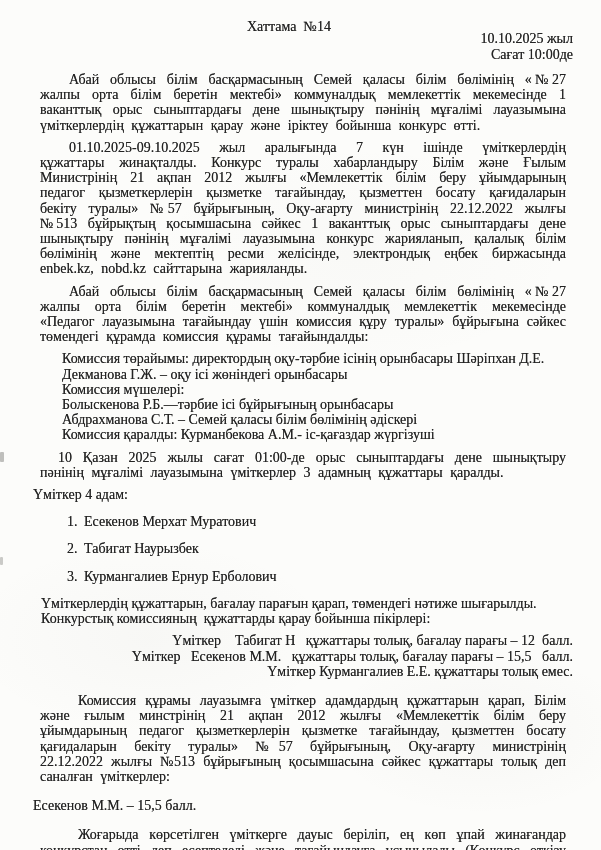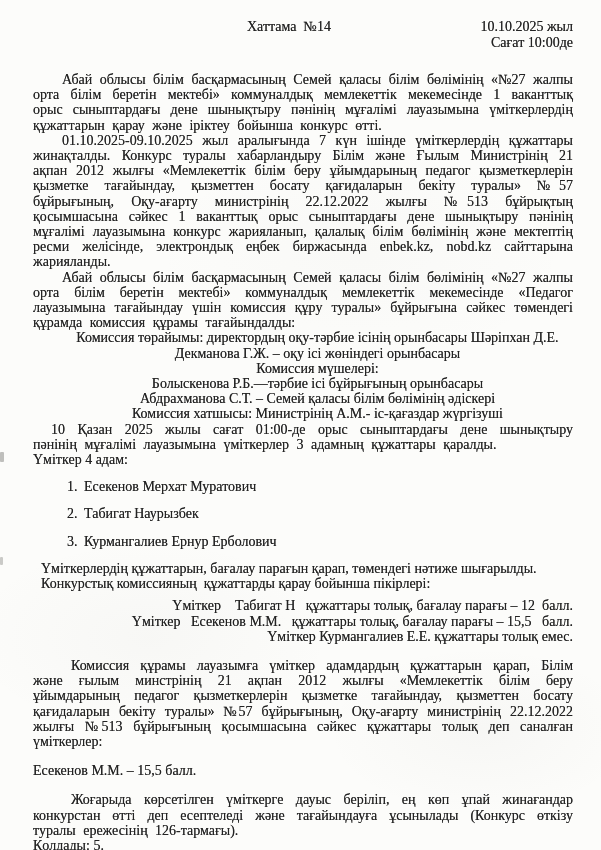--- a/index.html
+++ b/index.html
@@ -15,30 +15,30 @@
       radial-gradient(300px 160px at 60% 30%, rgba(120,120,115,0.025), rgba(0,0,0,0) 70%),
       #fcfcfa;
     color:#232323;
     font-family:"Liberation Serif","DejaVu Serif",serif;
     font-size:14px;
     line-height:15.2px;
     text-shadow:0 0 0.6px rgba(45,45,45,0.75);
   }
   .header{position:relative;height:30px;}
   .header-title{position:absolute;left:214px;top:0;white-space:pre;font-size:14px;line-height:14px;}
-  .date-block{position:absolute;right:0;top:0;text-align:right;font-size:14px;line-height:14px;}
+  .date-block{position:absolute;right:0;top:12px;text-align:right;font-size:14px;line-height:14px;}
   .date-block div{white-space:pre;}
   .date-block div + div{margin-top:2px;}
-  .para{margin:0;text-align:justify;word-spacing:4px;font-family:Liberation Serif, serif;}
+  .para{margin:7px;text-align:justify;word-spacing:4px;font-family:Liberation Serif, serif;}
   .ind{text-indent:29px;}
   .ind-sm{text-indent:18px;}
   .ind-lg{text-indent:38px;}
   .ind-xs{text-indent:8px;}
   .line{margin:0;white-space:pre;}
-  .comm-line{padding-left:29px;text-align:center;}
+  .comm-line{padding-left:29px;}
   .num-item{margin:12px;white-space:pre;padding-left:22px;}
   .num{display:inline-block;width:17px;white-space:pre;}
   .mt-p1{margin-top:22px;}
   .mt-op{margin-top:7px;text-align:right;}
   .mt-sec{margin-top:14px;}
   .artifact{position:absolute;left:0;background:#8d8d89;border-radius:1px;}
   .artifact.a1{top:452px;width:4px;height:10px;opacity:.55;}
   .artifact.a2{top:557px;width:3px;height:8px;opacity:.45;}
 </style>
 </head>
@@ -58,21 +58,21 @@
 
   <p class="para ind">01.10.2025-09.10.2025 жыл аралығында 7 күн ішінде үміткерлердің құжаттары жинақталды. Конкурс туралы хабарландыру  Білім және Ғылым Министрінің 21 ақпан 2012 жылғы «Мемлекеттік білім беру ұйымдарының педагог қызметкерлерін қызметке тағайындау, қызметтен босату қағидаларын бекіту туралы» №57 бұйрығының, Оқу-ағарту министрінің 22.12.2022 жылғы №513 бұйрықтың қосымшасына сәйкес 1 ваканттық орыс сыныптардағы дене шынықтыру пәнінің мұғалімі  лауазымына конкурс жарияланып, қалалық білім бөлімінің және мектептің ресми  желісінде, электрондық еңбек биржасында enbek.kz, nobd.kz сайттарына жарияланды.</p>
 
   <p class="para ind">Абай облысы білім басқармасының Семей қаласы білім бөлімінің «№27 жалпы орта білім беретін мектебі» коммуналдық мемлекеттік мекемесінде  «Педагог лауазымына тағайындау үшін комиссия құру туралы» бұйрығына сәйкес төмендегі құрамда комиссия құрамы тағайындалды:</p>
 
   <div class="line comm-line">Комиссия төрайымы: директордың оқу-тәрбие ісінің орынбасары Шәріпхан Д.Е.</div>
   <div class="line comm-line">Декманова Г.Ж. – оқу ісі жөніндегі орынбасары</div>
   <div class="line comm-line">Комиссия мүшелері:</div>
   <div class="line comm-line">Болыскенова Р.Б.—тәрбие ісі бұйрығының орынбасары</div>
   <div class="line comm-line">Абдрахманова С.Т. – Семей қаласы білім бөлімінің әдіскері</div>
-  <div class="line comm-line">Комиссия хатшысы: Министрінің А.М.- іс-қағаздар жүргізуші</div>
+  <div class="line comm-line">Комиссия қаралды: Курманбекова А.М.- іс-қағаздар жүргізуші</div>
 
   <p class="para ind-sm">10 Қазан  2025  жылы сағат 01:00-де орыс сыныптардағы  дене шынықтыру пәнінің  мұғалімі лауазымына  үміткерлер    3  адамның құжаттары қаралды.</p>
 
   <div class="line">Үміткер 4 адам:</div>
 
   <div class="num-item"><span class="num">1.</span><span>Есекенов Мерхат Муратович</span></div>
   <div class="num-item"><span class="num">2.</span><span>Табигат Наурызбек</span></div>
   <div class="num-item"><span class="num">3.</span><span>Курмангалиев Ернур Ерболович</span></div>
 
   <div class="line ind-xs">Үміткерлердің құжаттарын, бағалау парағын қарап, төмендегі нәтиже шығарылды.</div>

